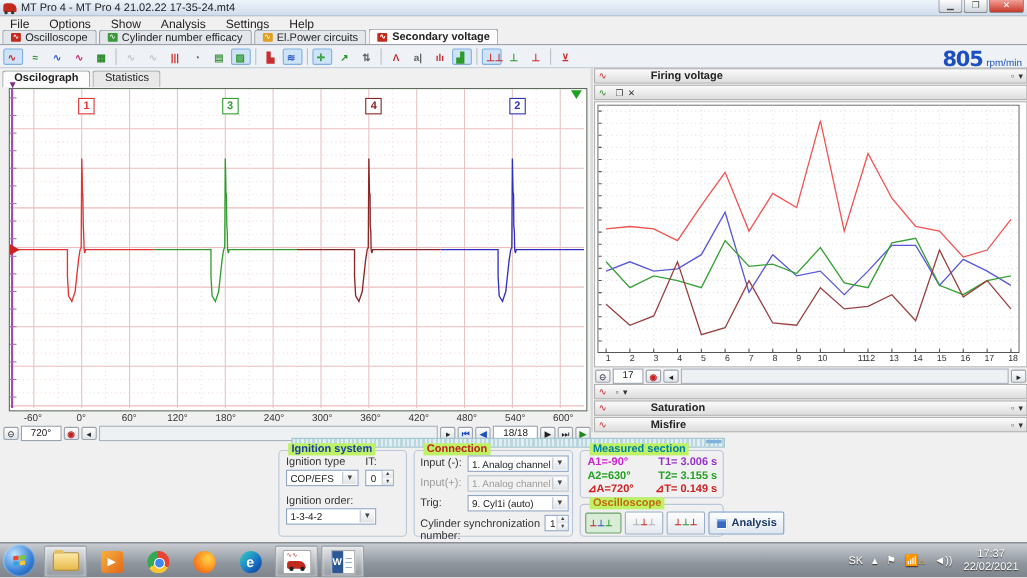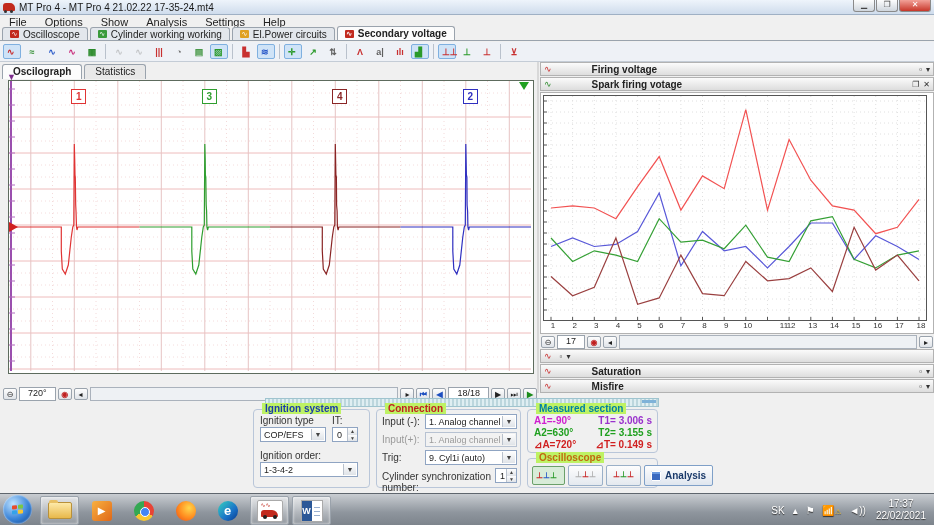--- a/index.html
+++ b/index.html
@@ -126,21 +126,21 @@
       <span class="menu-item">Help</span>
     </div>
 
   <div class="tabrow" id="tabrow">
       <div class="app-tab">
         <span class="tico" style="background: rgb(194, 42, 30);">∿</span>
         <span>Oscilloscope</span>
       </div>
       <div class="app-tab">
         <span class="tico" style="background: rgb(58, 154, 58);">∿</span>
-        <span>Cylinder working working</span>
+        <span>Cylinder number efficacy</span>
       </div>
       <div class="app-tab">
         <span class="tico" style="background: rgb(224, 160, 32);">∿</span>
         <span>El.Power circuits</span>
       </div>
       <div class="app-tab active">
         <span class="tico" style="background: rgb(194, 42, 30);">∿</span>
         <span>Secondary voltage</span>
       </div>
     </div>
@@ -170,20 +170,24 @@
       <div class="tbtn" style="color: rgb(96, 96, 96);">a|</div>
       <div class="tbtn" style="color: rgb(200, 48, 48);">ılı</div>
       <div class="tbtn sel" style="color: rgb(42, 154, 42);">▟</div>
       <div class="tsep"></div>
       <div class="tbtn sel" style="color: rgb(200, 48, 48);">⊥⊥</div>
       <div class="tbtn" style="color: rgb(42, 154, 42);">⊥</div>
       <div class="tbtn" style="color: rgb(200, 48, 48);">⊥</div>
       <div class="tsep"></div>
       <div class="tbtn" style="color: rgb(200, 48, 48);">⊻</div>
     </div>
+  <div class="rpm-box">
+    <span class="rpm-val">805</span>
+    <span class="rpm-unit">rpm/min</span>
+  </div>
 
   <div class="osc-tabs" id="osc-tabs">
       <div class="osc-tab active">Oscilograph</div>
       <div class="osc-tab">Statistics</div>
     </div>
 
   <div class="osc-frame" id="osc-frame">
     <div class="purple-flag">▼</div>
   <div>
         <svg width="522" height="290" style="display:block">
@@ -259,20 +263,34 @@
           <line x1="0" y1="280" x2="6" y2="280" stroke="#b06cc0" stroke-width="1"></line>
           <polygon points="0,141 9,146 0,151" fill="#d02020"></polygon>
           <polygon points="510,1 520,1 515,9" fill="#20a020"></polygon>
         </svg>
       </div>
       <div class="cyl-tag" style="left: 62.25px; top: 8px; border-color: rgb(224, 52, 52); color: rgb(224, 52, 52);">1</div>
       <div class="cyl-tag" style="left: 192.75px; top: 8px; border-color: rgb(47, 158, 47); color: rgb(47, 158, 47);">3</div>
       <div class="cyl-tag" style="left: 323.25px; top: 8px; border-color: rgb(138, 37, 37); color: rgb(138, 37, 37);">4</div>
       <div class="cyl-tag" style="left: 453.75px; top: 8px; border-color: rgb(47, 47, 192); color: rgb(47, 47, 192);">2</div>
     </div>
+  <div class="osc-axis" id="osc-axis">
+      <span style="left: 21.9px;">-60°</span>
+      <span style="left: 65.8px;">0°</span>
+      <span style="left: 109.6px;">60°</span>
+      <span style="left: 153.4px;">120°</span>
+      <span style="left: 197.3px;">180°</span>
+      <span style="left: 241.1px;">240°</span>
+      <span style="left: 284.9px;">300°</span>
+      <span style="left: 328.8px;">360°</span>
+      <span style="left: 372.6px;">420°</span>
+      <span style="left: 416.4px;">480°</span>
+      <span style="left: 460.3px;">540°</span>
+      <span style="left: 504.1px;">600°</span>
+    </div>
 
   <div class="osc-ctrl">
     <div class="cbtn">⊖</div>
     <div class="cval">720°</div>
     <div class="cbtn red-target">◉</div>
     <div class="cbtn">◂</div>
     <div class="ctrack"></div>
     <div class="cbtn">▸</div>
     <div class="cbtn blue">⏮</div>
     <div class="cbtn blue">◀</div>
@@ -286,21 +304,20 @@
 
   <div class="rcol">
     <div class="panel-h">
       <span class="ph-ico" style="color:#c82828">∿</span>
       <span class="ph-label">Firing voltage</span>
       <span class="wctl">▫</span>
       <span class="wctl">▾</span>
     </div>
     <div class="panel-h">
       <span class="ph-ico" style="color:#2a8a2a">∿</span>
-      <span class="ph-label">Spark firing votage</span>
       <span class="wctl">❐</span>
       <span class="wctl">✕</span>
     </div>
     <div class="chart-frame">
       <div id="rchart">
           <svg width="384" height="226" style="display:block">
             <rect x="0.5" y="0.5" width="383" height="225" fill="#fff" stroke="#555"></rect>
             <line x1="1" y1="6" x2="383" y2="6" stroke="#e0e0e0" stroke-width="1" stroke-dasharray="1,3"></line>
             <line x1="1" y1="17" x2="383" y2="17" stroke="#e0e0e0" stroke-width="1" stroke-dasharray="1,3"></line>
             <line x1="1" y1="28" x2="383" y2="28" stroke="#e0e0e0" stroke-width="1" stroke-dasharray="1,3"></line>
@@ -445,21 +462,21 @@
       <span>COP/EFS</span>
         <span class="arr">▼</span>
     </div>
     <div class="spin" style="position:absolute;left:78px;top:17px;width:26px;">
       <span>0</span><span class="ud">
           <div>▲</div>
           <div>▼</div>
         </span>
     </div>
     <div style="position:absolute;left:6px;top:40px;" class="flabel">Ignition order:</div>
-    <div class="sel" style="position:absolute;left:6px;top:52px;width:98px;">
+    <div class="sel" style="position:absolute;left:6px;top:52px;width:82px;">
       <span>1-3-4-2</span>
         <span class="arr">▼</span>
     </div>
   </div>
 
   <div class="gbox" style="left:376px;top:409px;width:145px;height:79px;">
     <div class="gbox-title" style="color:#c02020;">Connection</div>
     <div style="position:absolute;left:5px;top:6px;" class="flabel">Input (-):</div>
     <div class="sel" style="position:absolute;left:48px;top:4px;width:92px;">
       <span>1. Analog channel 1</span>

